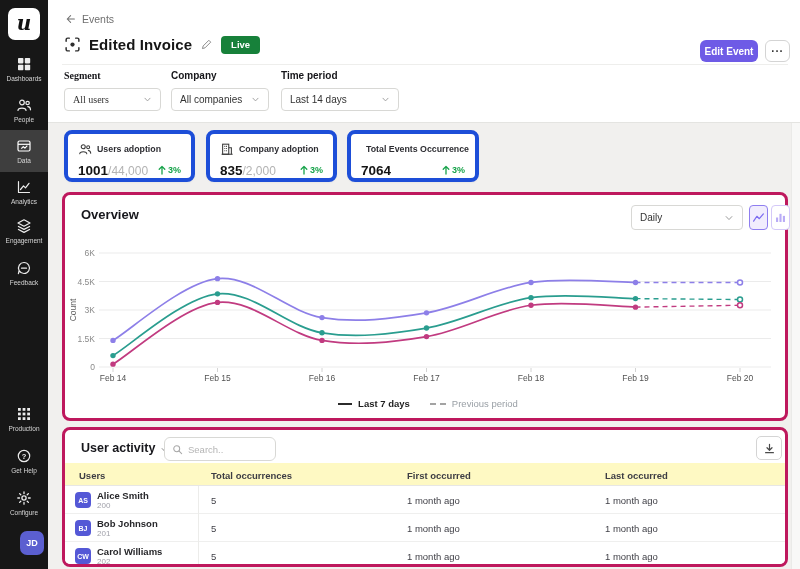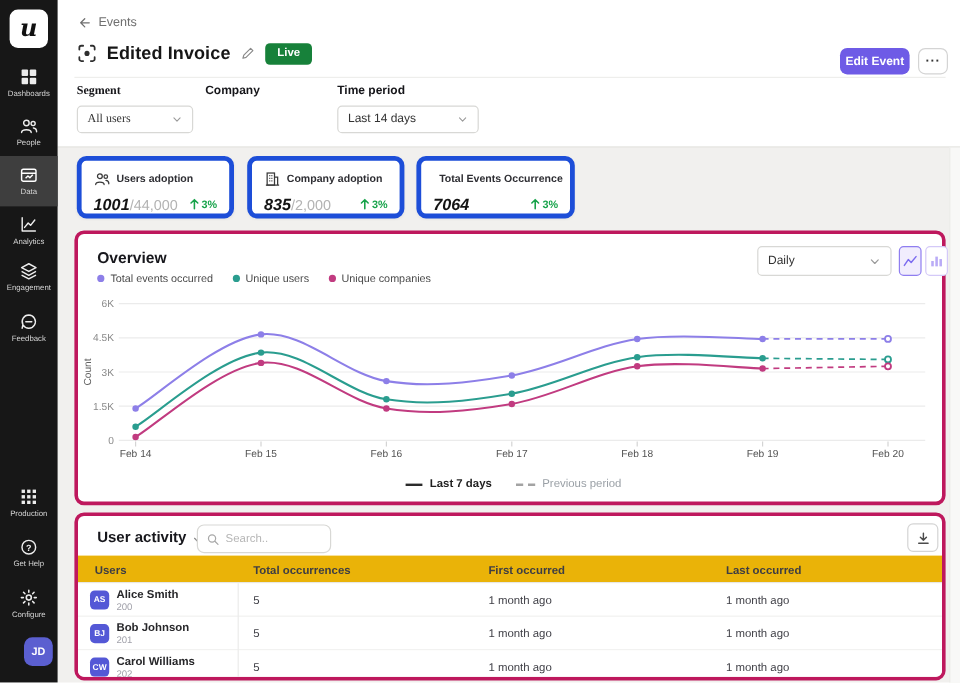--- a/index.html
+++ b/index.html
@@ -43,21 +43,21 @@
   .f3 { left:233px; } .f3 .selectbox { width:118px; }
 
   
   .card { position:absolute; top:130px; height:52px; background:#fff; border:4px solid #1d4ed8; border-radius:8px;
           box-shadow:0 1px 2px rgba(0,0,0,.04); padding:8px 10px 7px; }
   .card1 { left:16px; width:131px; } .card2 { left:158px; width:131px; }
   .card3 { left:299px; width:132px; } .card4 { left:441px; width:132px; }
   .card-head { display:flex; align-items:center; gap:5px; }
   .card-title { font-size:8.8px; font-weight:bold; color:#2e2e33; white-space:nowrap; }
   .card-vals { display:flex; align-items:baseline; margin-top:7px; }
-  .card-value { font-size:13.5px; font-weight:bold; color:#141414;font-style:italic; }
+  .card-value { font-size:13.5px; font-weight:bold; color:#141414; }
   .card-denom { font-size:12px; color:#b3b3b3; }
   .card-change { margin-left:auto; display:flex; align-items:center; gap:2px; font-size:9px; font-weight:bold; color:#17a34a; }
 
   
   .panel { position:absolute; background:#fff; border:3px solid #be185d; border-radius:8px; }
   .overview { left:14px; top:192px; width:726px; height:229px; }
   .ov-title { position:absolute; left:16px; top:12px; font-size:13px; font-weight:bold; color:#17171c; }
   .daily-select { position:absolute; left:566px; top:10px; width:112px; height:25px; }
   .toggle-group { position:absolute; left:684px; top:10px; display:flex; gap:3px; }
   .tg-btn { width:19px; height:25px; border-radius:4px; display:flex; align-items:center; justify-content:center; cursor:pointer; background:#fff; }
@@ -77,21 +77,21 @@
 
   
   .useract { left:14px; top:427px; width:726px; height:140px; overflow:hidden; }
   .ua-title { position:absolute; left:16px; top:11px; display:flex; align-items:flex-end; gap:5px; font-size:12.5px; font-weight:bold; color:#17171c; cursor:pointer; }
   .search-box { position:absolute; left:99px; top:7px; width:112px; height:24px; border:1px solid #d8d8d5; border-radius:6px;
                 display:flex; align-items:center; gap:5px; padding:0 7px; background:#fff; }
   .search-box input { border:none; outline:none; width:80px; font-size:9.5px; color:#444; font-family:inherit; background:transparent; }
   .search-box input::placeholder { color:#b5b5b5; }
   .dl-btn { position:absolute; left:691px; top:6px; width:26px; height:24px; border:1px solid #d4d4d4; border-radius:5px; background:#fff;
             display:flex; align-items:center; justify-content:center; cursor:pointer; }
-  .thead { position:absolute; left:0; top:33px; width:726px; height:23px; background:#eab308; border-bottom:1px solid #e7e7e5; }
+  .thead { position:absolute; left:0; top:33px; width:726px; height:23px; background:#fef9c3; border-bottom:1px solid #e7e7e5; }
   .th { position:absolute; top:7px; font-size:9.5px; font-weight:bold; color:#3d3d44; }
   .tbody { position:absolute; left:0; top:56px; width:726px; }
   .trow { position:relative; width:726px; height:28px; border-bottom:1px solid #efefee; background:#fff; }
   .col-sep { position:absolute; left:133px; top:56px; height:84px; border-left:1px solid #ececea; }
   .c-users-h { left:14px; } .c-total { left:146px; } .c-first { left:342px; } .c-last { left:540px; }
   .row-avatar { position:absolute; left:10px; top:6px; width:16px; height:16px; border-radius:4px; background:#5458d6;
                 color:#fff; font-size:7px; font-weight:bold; display:flex; align-items:center; justify-content:center; }
   .row-name { position:absolute; left:32px; top:4px; font-size:9.5px; color:#27272a; font-weight:bold; }
   .row-id { position:absolute; left:32px; top:15px; font-size:8px; color:#a1a1aa; }
   .cell { position:absolute; top:9px; font-size:9.5px; color:#3f3f46; }
@@ -246,20 +246,26 @@
       <div class="flabel">Segment</div>
       <div class="selectbox">
         <span>All users</span>
         <svg width="9" height="9" viewBox="0 0 14 14">
             <path d="M3,5 l4,4.2 4,-4.2" fill="none" stroke="#9a9a9a" stroke-width="1.4" stroke-linecap="round" stroke-linejoin="round"></path>
           </svg>
       </div>
     </div>
     <div class="filter f2">
       <div class="flabel">Company</div>
+      <div class="selectbox">
+        <span>All companies</span>
+        <svg width="9" height="9" viewBox="0 0 14 14">
+            <path d="M3,5 l4,4.2 4,-4.2" fill="none" stroke="#9a9a9a" stroke-width="1.4" stroke-linecap="round" stroke-linejoin="round"></path>
+          </svg>
+      </div>
     </div>
     <div class="filter f3">
       <div class="flabel">Time period</div>
       <div class="selectbox">
         <span>Last 14 days</span>
         <svg width="9" height="9" viewBox="0 0 14 14">
             <path d="M3,5 l4,4.2 4,-4.2" fill="none" stroke="#9a9a9a" stroke-width="1.4" stroke-linecap="round" stroke-linejoin="round"></path>
           </svg>
       </div>
     </div>
@@ -351,34 +357,20 @@
           <svg width="13" height="13" viewBox="0 0 16 16">
               <g fill="#b9abf6">
                 <rect x="2.5" y="8" width="2.6" height="5.5"></rect>
                 <rect x="6.7" y="3.5" width="2.6" height="10"></rect>
                 <rect x="10.9" y="6" width="2.6" height="7.5"></rect>
               </g>
             </svg>
         </div>
       </div>
 
-      <div class="legend">
-        <div class="legend-item">
-            <span class="dot" style="background: rgb(141, 127, 232);"></span>
-            <span>Total events occurred</span>
-          </div>
-        <div class="legend-item">
-            <span class="dot" style="background: rgb(42, 157, 143);"></span>
-            <span>Unique users</span>
-          </div>
-        <div class="legend-item">
-            <span class="dot" style="background: rgb(193, 59, 128);"></span>
-            <span>Unique companies</span>
-          </div>
-      </div>
 
       <svg id="chart" width="726" height="148" viewBox="0 0 726 148">
           <line x1="34" y1="122" x2="706" y2="122" stroke="#ebebeb" stroke-width="1"></line>
           <text x="30" y="125" text-anchor="end" font-size="8.5" fill="#8a8a8a">0</text>
           <line x1="34" y1="93.5" x2="706" y2="93.5" stroke="#ebebeb" stroke-width="1"></line>
           <text x="30" y="96.5" text-anchor="end" font-size="8.5" fill="#8a8a8a">1.5K</text>
           <line x1="34" y1="65" x2="706" y2="65" stroke="#ebebeb" stroke-width="1"></line>
           <text x="30" y="68" text-anchor="end" font-size="8.5" fill="#8a8a8a">3K</text>
           <line x1="34" y1="36.5" x2="706" y2="36.5" stroke="#ebebeb" stroke-width="1"></line>
           <text x="30" y="39.5" text-anchor="end" font-size="8.5" fill="#8a8a8a">4.5K</text>

